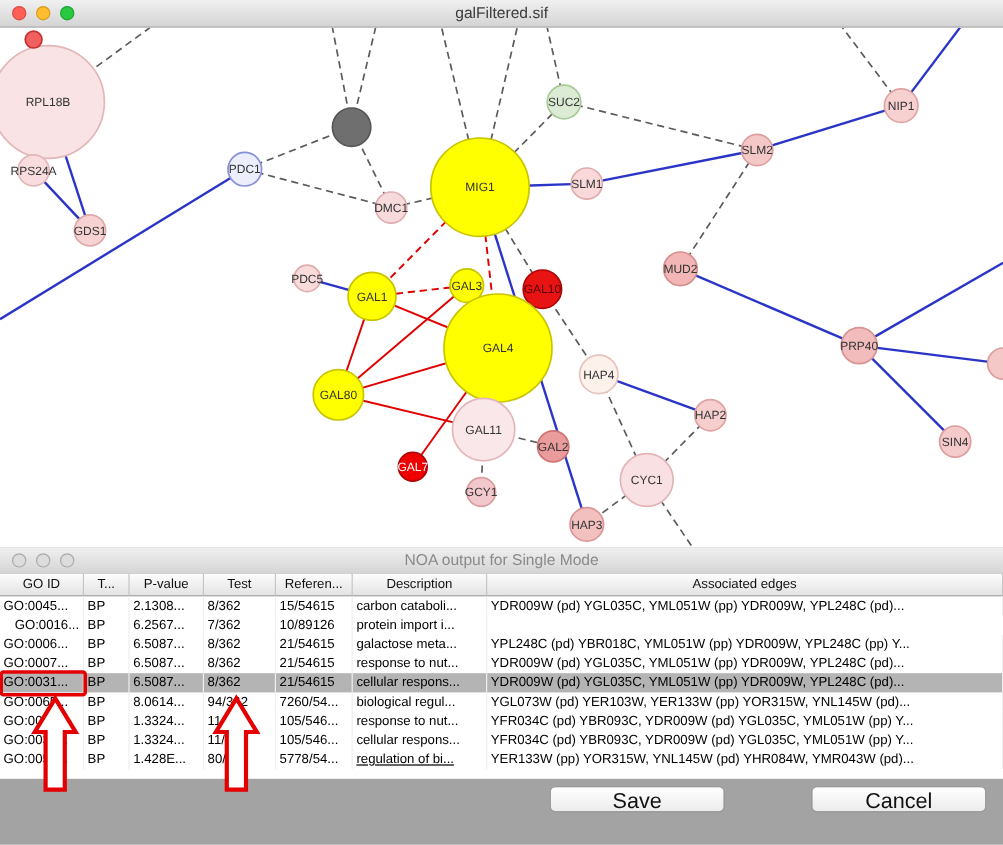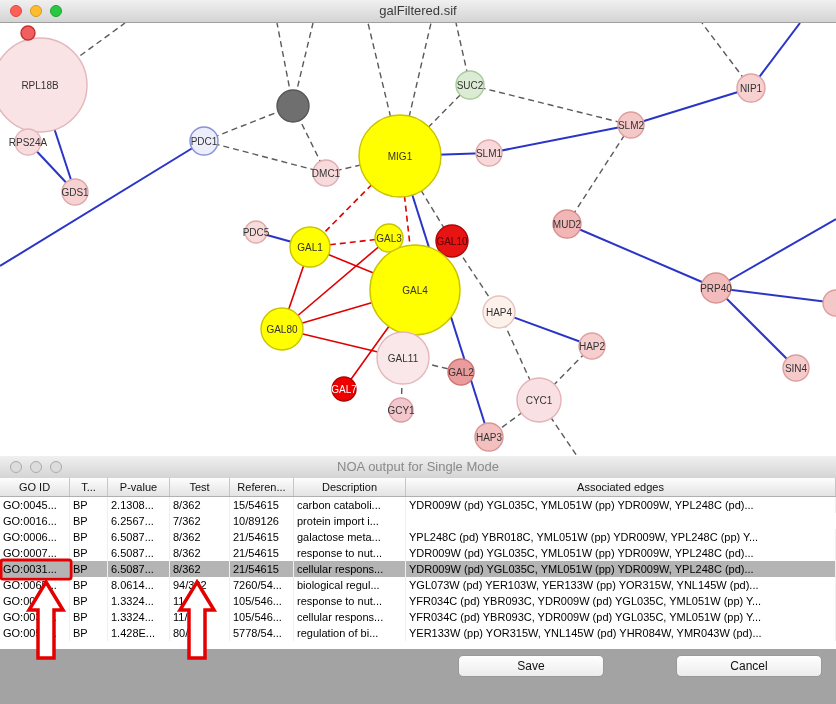--- a/index.html
+++ b/index.html
@@ -37,21 +37,21 @@
     display:flex;align-items:center;justify-content:center;overflow:hidden;white-space:nowrap;}
   .tbody{background:#ffffff;height:152px;}
   .tr{display:flex;height:16px;}
   .tr.selected{background:#b4b4b4;}
   .td{box-sizing:border-box;font-size:11px;color:#000;padding:0 3px;line-height:16px;
     white-space:nowrap;overflow:hidden;border-right:1px solid #efefef;}
   .button-bar .btn{
     position:absolute;top:199px;width:146px;height:22px;
     border:1px solid #999;border-radius:5px;
     background:linear-gradient(#ffffff,#ececec);
-    font-size:12px;color:#111;font-family:"Liberation Sans",sans-serif;
+    font-size:18px;color:#111;font-family:"Liberation Sans",sans-serif;
     box-shadow:inset 0 1px 0 rgba(255,255,255,.7);
   }
   #save-btn{left:458px;}
   #cancel-btn{left:676px;}
 
   #annotations{position:absolute;left:0;top:0;width:836px;height:704px;z-index:60;pointer-events:none;}
 </style>
 </head>
 <body>
 
@@ -200,21 +200,21 @@
         <div class="tr">
           <div class="td" style="width: 70px;">GO:0045...</div>
           <div class="td" style="width: 38px;">BP</div>
           <div class="td" style="width: 62px;">2.1308...</div>
           <div class="td" style="width: 60px;">8/362</div>
           <div class="td" style="width: 64px;">15/54615</div>
           <div class="td" style="width: 112px;">carbon cataboli...</div>
           <div class="td" style="width: 430px;">YDR009W (pd) YGL035C, YML051W (pp) YDR009W, YPL248C (pd)...</div>
         </div>
         <div class="tr">
-          <div class="td" style="width: 70px;">GO:0016...</div>
+          <div class="td" style="width: 70px; text-align: right;">GO:0016...</div>
           <div class="td" style="width: 38px;">BP</div>
           <div class="td" style="width: 62px;">6.2567...</div>
           <div class="td" style="width: 60px;">7/362</div>
           <div class="td" style="width: 64px;">10/89126</div>
           <div class="td" style="width: 112px;">protein import i...</div>
         </div>
         <div class="tr">
           <div class="td" style="width: 70px;">GO:0006...</div>
           <div class="td" style="width: 38px;">BP</div>
           <div class="td" style="width: 62px;">6.5087...</div>
@@ -267,21 +267,21 @@
           <div class="td" style="width: 64px;">105/546...</div>
           <div class="td" style="width: 112px;">cellular respons...</div>
           <div class="td" style="width: 430px;">YFR034C (pd) YBR093C, YDR009W (pd) YGL035C, YML051W (pp) Y...</div>
         </div>
         <div class="tr">
           <div class="td" style="width: 70px;">GO:0050...</div>
           <div class="td" style="width: 38px;">BP</div>
           <div class="td" style="width: 62px;">1.428E...</div>
           <div class="td" style="width: 60px;">80/362</div>
           <div class="td" style="width: 64px;">5778/54...</div>
-          <div class="td" style="width: 112px;">regulation of bi...</div>
+          <div class="td" style="width: 112px; text-decoration: underline;">regulation of bi...</div>
           <div class="td" style="width: 430px;">YER133W (pp) YOR315W, YNL145W (pd) YHR084W, YMR043W (pd)...</div>
         </div>
       </div>
   </div>
 
   <div class="button-bar">
     <button class="btn" id="save-btn">Save</button>
     <button class="btn" id="cancel-btn">Cancel</button>
   </div>
 </section>

